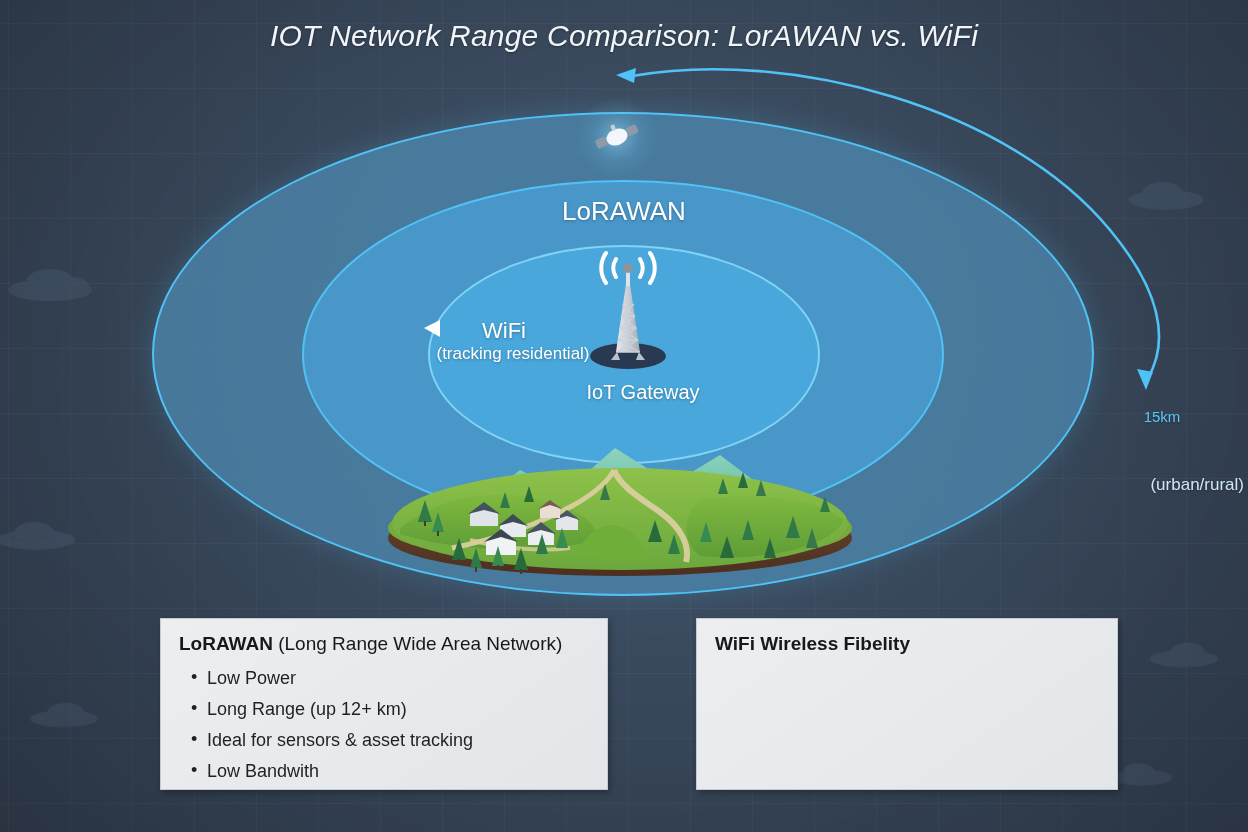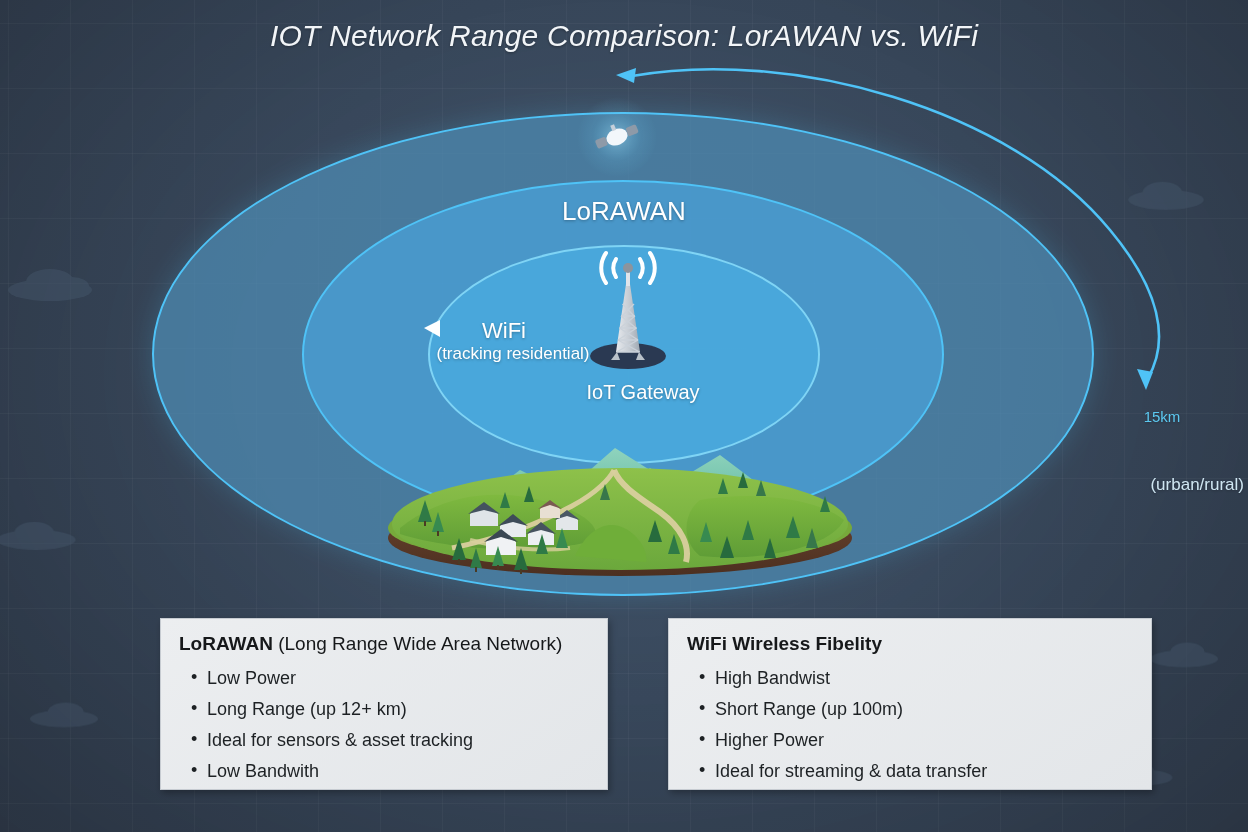--- a/index.html
+++ b/index.html
@@ -77,21 +77,21 @@
   
   .legend{
     position:absolute;top:618px;
     background:linear-gradient(145deg,#eceef0 0%,#e3e6e9 100%);
     border:1px solid #c6cbd1;
     box-shadow:2px 3px 7px rgba(0,0,0,.30);
     padding:14px 18px 16px 18px;
     box-sizing:border-box;
   }
   .legend-left{left:160px;width:448px;height:172px;}
-  .legend-right{left:668px;width:484px;height:172px;}
+  .legend-right{left:696px;width:422px;height:172px;}
   .legend-title{font-size:19px;color:#16181a;margin-bottom:7px;white-space:nowrap;}
   .legend-title b{font-weight:bold;}
   .legend-list{list-style:none;margin:8px;padding:0;}
   .legend-list li{
     font-size:18px;color:#1d2124;line-height:1.72;
     padding-left:20px;position:relative;white-space:nowrap;
   }
   .legend-list li:before{
     content:"\2022";position:absolute;left:4px;top:-1px;font-size:18px;color:#1d2124;
   }
@@ -366,21 +366,15 @@
       <li>Long Range (up 12+ km)</li>
       <li>Ideal for sensors &amp; asset tracking</li>
       <li>Low Bandwith</li>
     </ul>
   </div>
 
   <div class="legend legend-right">
     <div class="legend-title">
       <b>WiFi Wireless Fibelity</b><span></span>
     </div>
-    <ul class="legend-list">
-      <li>High Bandwist</li>
-      <li>Short Range (up 100m)</li>
-      <li>Higher Power</li>
-      <li>Ideal for streaming &amp; data transfer</li>
-    </ul>
   </div>
 
 </div>
 
 </body></html>

